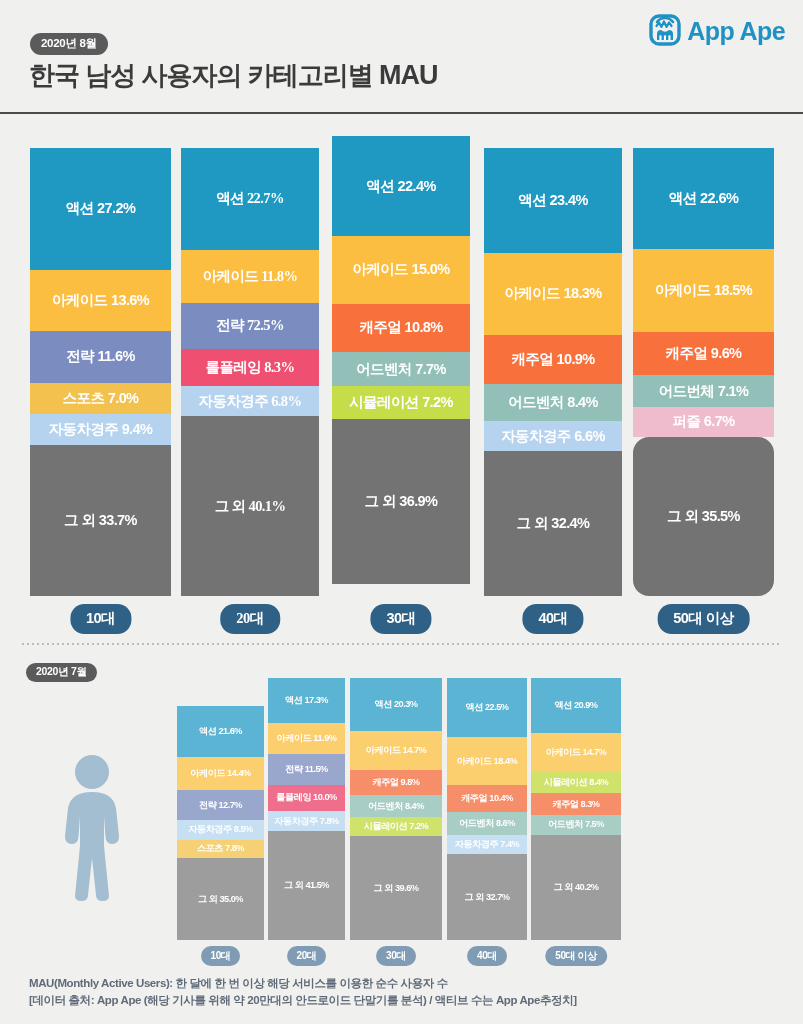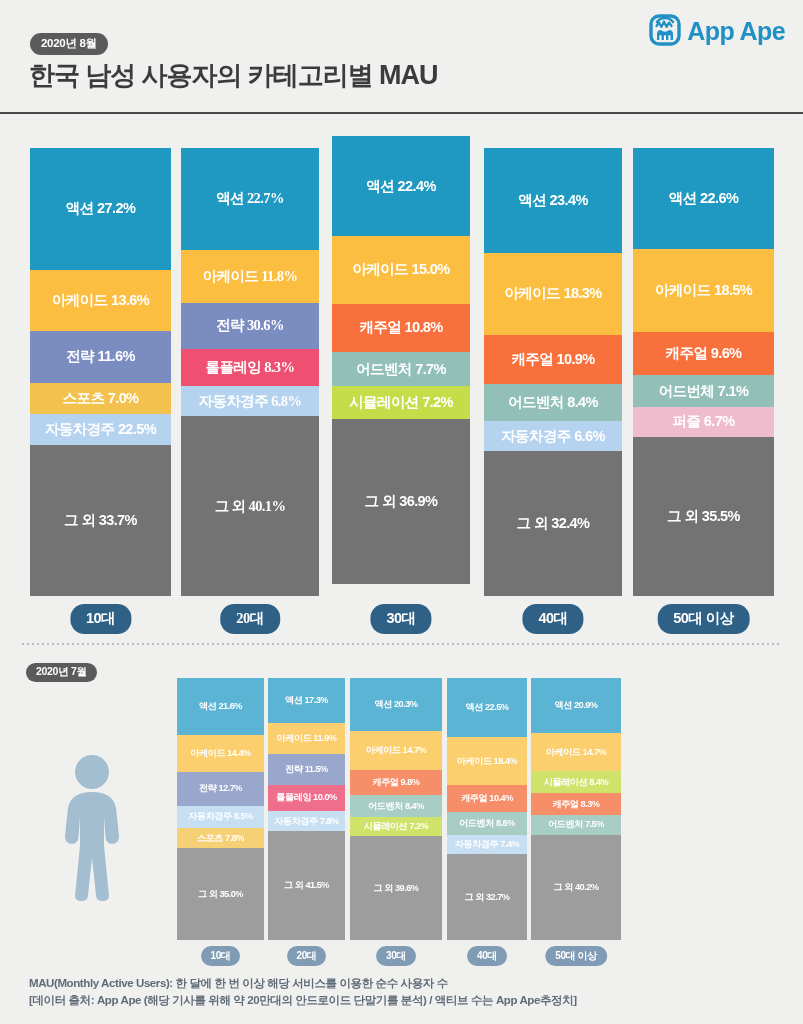--- a/index.html
+++ b/index.html
@@ -107,30 +107,30 @@
   <div id="header-rule"></div>
 </div>
 
 <div id="chart-main">
     <div class="col" style="left: 30px; width: 141px; height: 520px;">
       <div class="bar" style="height: 448px;">
         <div class="seg" style="height: 121.856px; background: rgb(31, 153, 194); font-size: 14.5px;">액션 27.2%</div>
         <div class="seg" style="height: 60.928px; background: rgb(252, 190, 64); font-size: 14.5px;">아케이드 13.6%</div>
         <div class="seg" style="height: 51.968px; background: rgb(123, 140, 192); font-size: 14.5px;">전략 11.6%</div>
         <div class="seg" style="height: 31.36px; background: rgb(242, 193, 78); font-size: 14.5px;">스포츠 7.0%</div>
-        <div class="seg" style="height: 30.912px; background: rgb(181, 210, 238); font-size: 14.5px;">자동차경주 22.5%</div>
+        <div class="seg" style="height: 30.912px; background: rgb(181, 210, 238); font-size: 14.5px;">자동차경주 9.4%</div>
         <div class="seg" style="height: 150.976px; background: rgb(115, 115, 115); font-size: 14.5px;">그 외 33.7%</div>
       </div>
       <div class="pill">10대</div>
     </div>
     <div class="col" style="left: 181px; width: 138px; height: 520px; font-family: Liberation Serif, serif;">
       <div class="bar" style="height: 448px;">
         <div class="seg" style="height: 101.696px; background: rgb(31, 153, 194); font-size: 14.5px;">액션 22.7%</div>
         <div class="seg" style="height: 52.864px; background: rgb(252, 190, 64); font-size: 14.5px;">아케이드 11.8%</div>
-        <div class="seg" style="height: 46.144px; background: rgb(123, 140, 192); font-size: 14.5px;">전략 30.6%</div>
+        <div class="seg" style="height: 46.144px; background: rgb(123, 140, 192); font-size: 14.5px;">전략 72.5%</div>
         <div class="seg" style="height: 37.184px; background: rgb(239, 79, 112); font-size: 14.5px;">롤플레잉 8.3%</div>
         <div class="seg" style="height: 30.464px; background: rgb(181, 210, 238); font-size: 14.5px;">자동차경주 6.8%</div>
         <div class="seg" style="height: 179.648px; background: rgb(115, 115, 115); font-size: 14.5px;">그 외 40.1%</div>
       </div>
       <div class="pill">20대</div>
     </div>
     <div class="col" style="left: 332px; width: 138px; height: 520px;">
       <div class="bar" style="height: 460px;">
         <div class="seg" style="height: 100.352px; background: rgb(31, 153, 194); font-size: 14.5px;">액션 22.4%</div>
         <div class="seg" style="height: 67.2px; background: rgb(252, 190, 64); font-size: 14.5px;">아케이드 15.0%</div>
@@ -152,40 +152,40 @@
       </div>
       <div class="pill">40대</div>
     </div>
     <div class="col" style="left: 633px; width: 141px; height: 520px;">
       <div class="bar" style="height: 448px;">
         <div class="seg" style="height: 101.248px; background: rgb(31, 153, 194); font-size: 14.5px;">액션 22.6%</div>
         <div class="seg" style="height: 82.88px; background: rgb(252, 190, 64); font-size: 14.5px;">아케이드 18.5%</div>
         <div class="seg" style="height: 43.008px; background: rgb(248, 112, 60); font-size: 14.5px;">캐주얼 9.6%</div>
         <div class="seg" style="height: 31.808px; background: rgb(146, 192, 184); font-size: 14.5px;">어드번체 7.1%</div>
         <div class="seg" style="height: 30.016px; background: rgb(239, 188, 205); font-size: 14.5px;">퍼즐 6.7%</div>
-        <div class="seg" style="height: 159.04px; background: rgb(115, 115, 115); font-size: 14.5px;">그 외 35.5%</div>
+        <div class="seg" style="height: 159.04px; background: rgb(115, 115, 115); font-size: 14.5px; border-radius: 16px;">그 외 35.5%</div>
       </div>
       <div class="pill">50대 이상</div>
     </div>
   </div>
 
 <div id="dotted-divider"></div>
 
 <div id="date-badge-bottom">2020년 7월</div>
 
 <div id="person-icon">
   <svg width="80" height="150" viewBox="0 0 80 150">
     <circle cx="40" cy="20" r="17" fill="#a3bdd1"></circle>
     <path d="M40 40 q-21 0 -24 16 l-3 28 q0 8 7 8 q6 0 6.6 -8 l1.4 -20 l0 30 l-5 50 q0 5 6.5 5 q6 0 6.4 -5 l4.1 -38 l4.1 38 q0.4 5 6.4 5 q6.5 0 6.5 -5 l-5 -50 l0 -30 l1.4 20 q0.6 8 6.6 8 q7 0 7 -8 l-3 -28 q-3 -16 -24 -16 z" fill="#a3bdd1"></path>
   </svg>
 </div>
 
 <div id="chart-sub">
     <div class="col-s" style="left: 177px; width: 87px; height: 300px;">
-      <div class="bar-s" style="height: 262px;">
+      <div class="bar-s" style="height: 234px;">
         <div class="seg-s" style="height: 56.592px; background: rgb(91, 180, 211); font-size: 9.2px;">액션 21.6%</div>
         <div class="seg-s" style="height: 37.728px; background: rgb(251, 206, 110); font-size: 9.2px;">아케이드 14.4%</div>
         <div class="seg-s" style="height: 33.274px; background: rgb(154, 167, 205); font-size: 9.2px;">전략 12.7%</div>
         <div class="seg-s" style="height: 22.27px; background: rgb(198, 223, 243); font-size: 9.2px;">자동차경주 8.5%</div>
         <div class="seg-s" style="height: 20.436px; background: rgb(245, 208, 117); font-size: 9.2px;">스포츠 7.8%</div>
         <div class="seg-s" style="height: 91.7px; background: rgb(157, 157, 157); font-size: 9.2px;">그 외 35.0%</div>
       </div>
       <div class="pill-s">10대</div>
     </div>
     <div class="col-s" style="left: 268px; width: 77px; height: 300px;">

